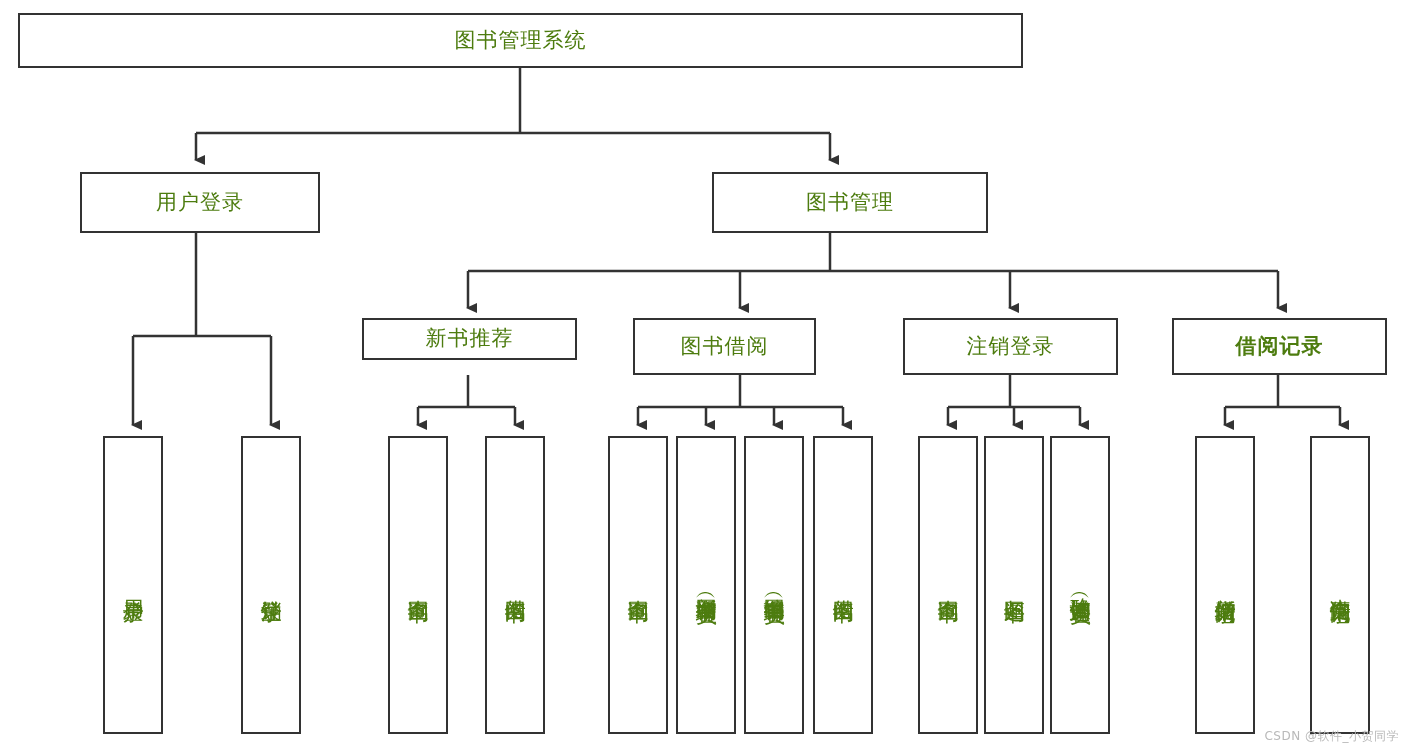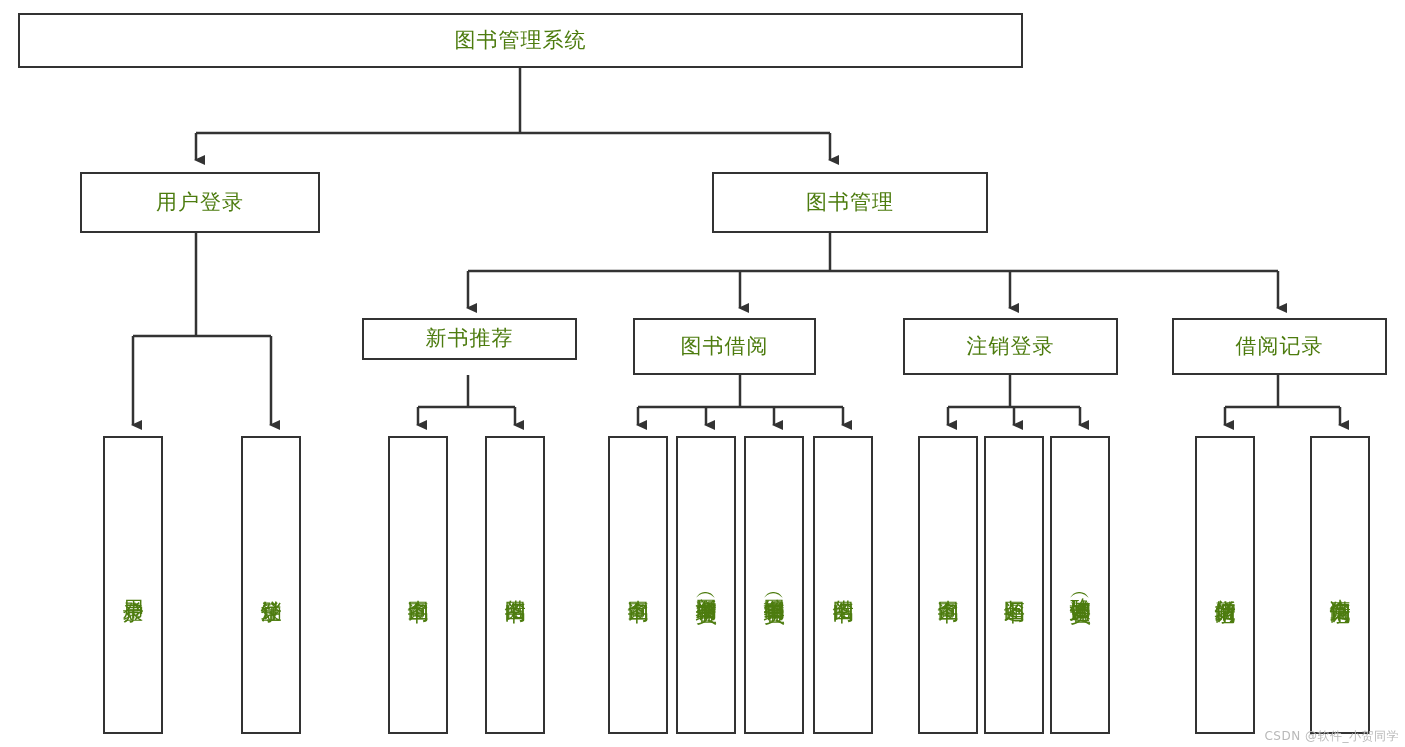--- a/index.html
+++ b/index.html
@@ -85,21 +85,21 @@
   </svg>
 
   <div class="node h" style="left:18px;top:13px;width:1005px;height:55px;">图书管理系统</div>
 
   <div class="node h" style="left:80px;top:172px;width:240px;height:61px;">用户登录</div>
   <div class="node h" style="left:712px;top:172px;width:276px;height:61px;">图书管理</div>
 
   <div class="node h" style="left:362px;top:318px;width:215px;height:42px;text-align:center;">新书推荐</div>
   <div class="node h" style="left:633px;top:318px;width:183px;height:57px;">图书借阅</div>
   <div class="node h" style="left:903px;top:318px;width:215px;height:57px;">注销登录</div>
-  <div class="node h" style="left:1172px;top:318px;width:215px;height:57px;">借阅记录</div>
+  <div class="node h" style="left:1172px;top:318px;width:215px;height:57px;font-weight:bold;">借阅记录</div>
 
   <div class="node v" style="left:103px;top:436px;width:60px;height:298px;">用户登录</div>
   <div class="node v" style="left:241px;top:436px;width:60px;height:298px;">注销登录</div>
 
   <div class="node v" style="left:388px;top:436px;width:60px;height:298px;">查询图书</div>
   <div class="node v" style="left:485px;top:436px;width:60px;height:298px;">借阅图书</div>
 
   <div class="node v" style="left:608px;top:436px;width:60px;height:298px;">查询图书</div>
   <div class="node v" style="left:676px;top:436px;width:60px;height:298px;">新增图书（管理员）</div>
   <div class="node v" style="left:744px;top:436px;width:60px;height:298px;">编辑图书（管理员）</div>

